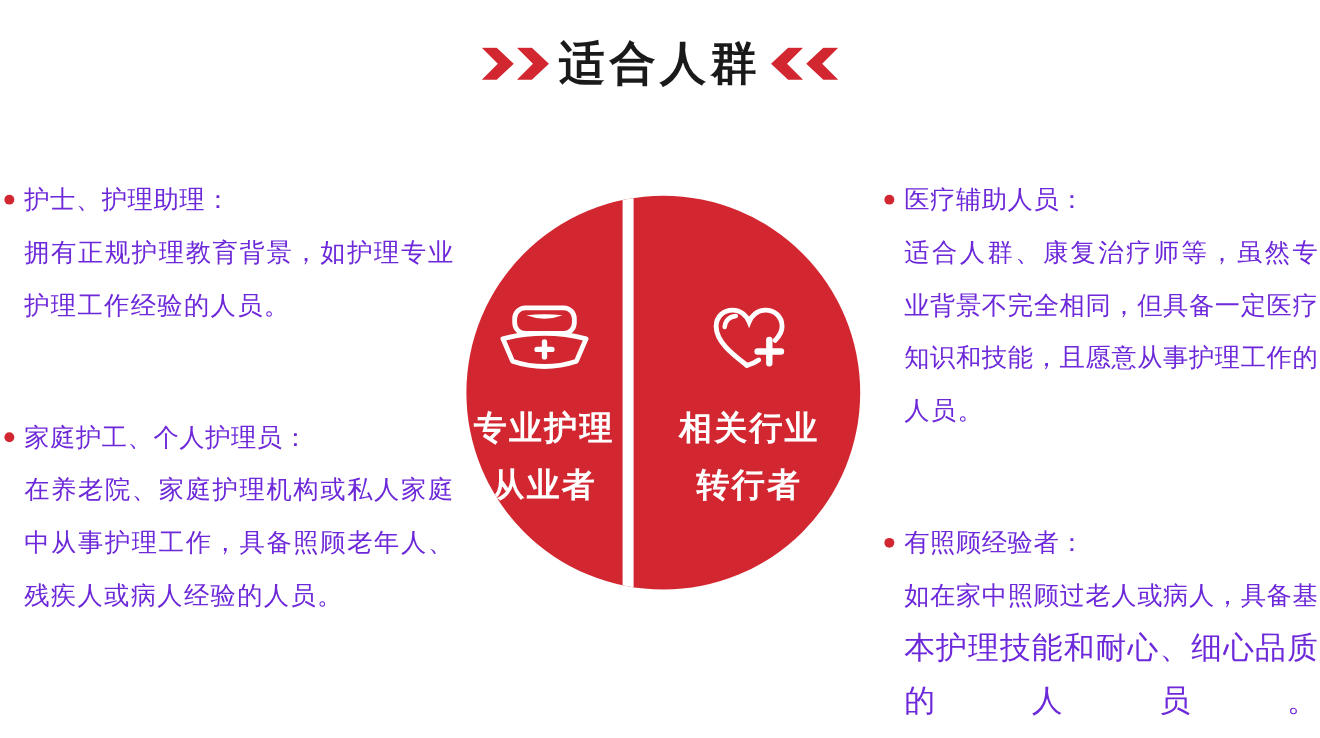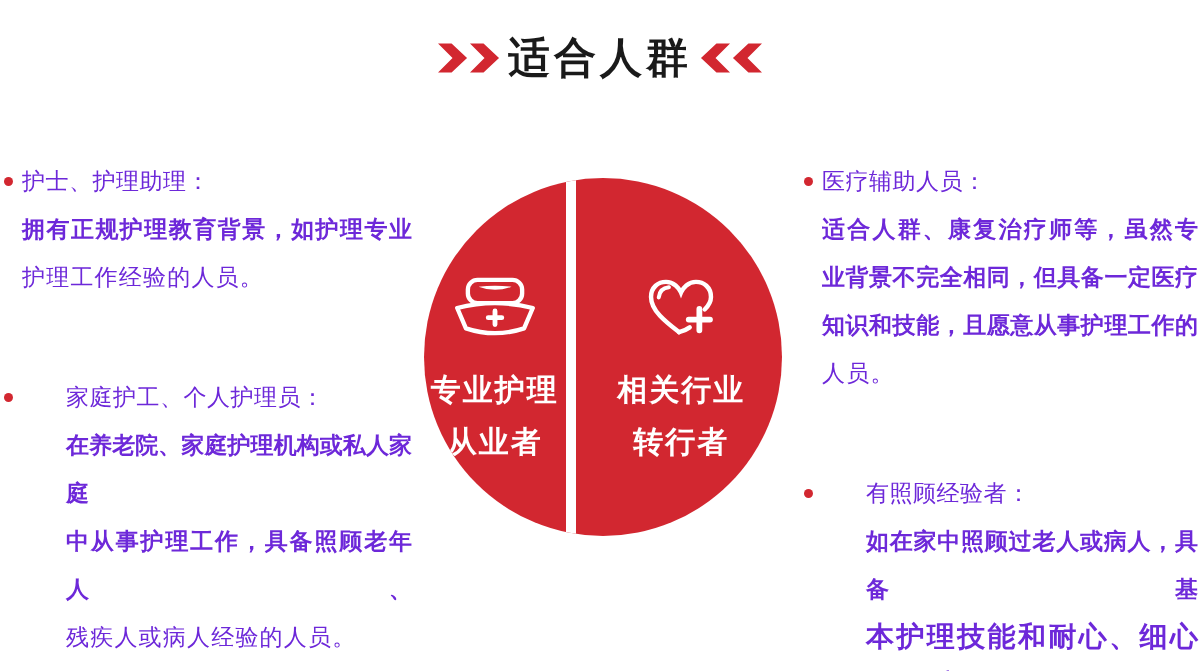--- a/index.html
+++ b/index.html
@@ -34,38 +34,38 @@
   .chev { width: 62px; height: 30px; color: var(--red); flex: 0 0 auto; }
   .chev svg { display: block; width: 100%; height: 100%; }
   .chev.mirror svg { transform: scaleX(-1); }
 
   
   .col { position: absolute; top: 157px; }
   .col-left  { left: 4px;   width: 408px; }
   .col-right { left: 804px; width: 394px; }
 
   .item { display: flex; align-items: flex-start; }
-  .item + .item { margin-top: 72px; gap: 44px; }
+  .item + .item { margin-top: 72px; }
 
   .dot {
     flex: 0 0 9px;
     width: 9px; height: 9px;
     border-radius: 50%;
     background: var(--red);
     margin-top: 20px;
     margin-right: 9px;
   }
   .item-text { flex: 1; min-width: 0; }
   .line {
     font-size: 23px;
     line-height: 48px;
     color: #6d28d9;
   }
   .line.head { text-align: left; letter-spacing: 0.5px; white-space: nowrap; }
-  .line.full { text-align: justify; text-align-last: justify; letter-spacing: 0; font-weight: bold; }
+  .line.full { text-align: justify; text-align-last: justify; letter-spacing: 0; }
   .line.tight { font-size: 28px; }
   .line.end  { text-align: left; letter-spacing: 1.2px; white-space: nowrap; }
 
   
   .circle {
     position: absolute;
     left: 424px; top: 178px;
     width: 358px; height: 358px;
     border-radius: 50%;
     background: var(--red);

